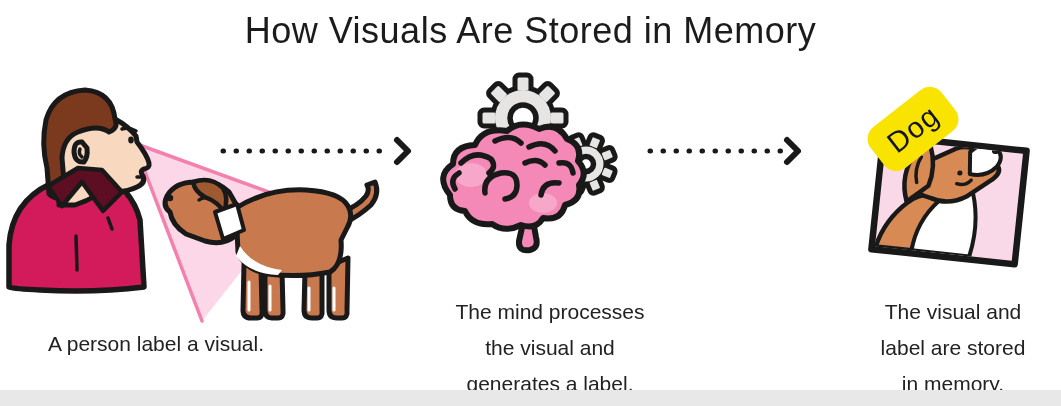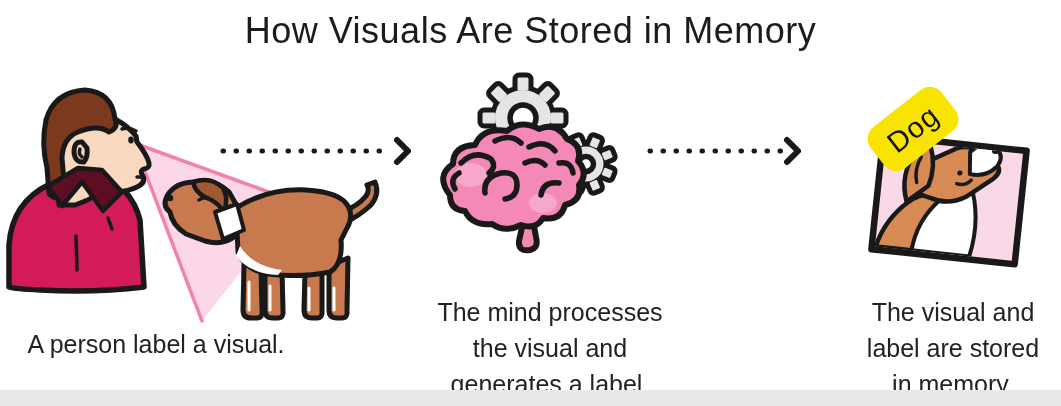--- a/index.html
+++ b/index.html
@@ -15,21 +15,21 @@
   .canvas{
     position:relative;width:1061px;height:390px;margin:0 auto;
     background:var(--background);overflow:hidden;
   }
   .title{
     position:absolute;left:0;top:8px;width:100%;text-align:center;
     font-size:36px;line-height:46px;font-weight:400;letter-spacing:.5px;
     color:#1b1b1b;
   }
   .caption{
-    position:absolute;font-size:25px;line-height:36px;color:var(--text);
+    position:absolute;font-size:21px;line-height:36px;color:var(--text);
     text-align:center;white-space:pre-line;
   }
   .cap1{left:10px;top:326px;width:292px;}
   .cap2{left:413px;top:294px;width:274px;}
   .cap3{left:843px;top:294px;width:220px;}
   svg{position:absolute;overflow:visible;}
   .scene-left{left:0;top:80px;}
   .arrow1{left:218px;top:138px;}
   .scene-mid{left:425px;top:63px;}
   .arrow2{left:645px;top:138px;}

